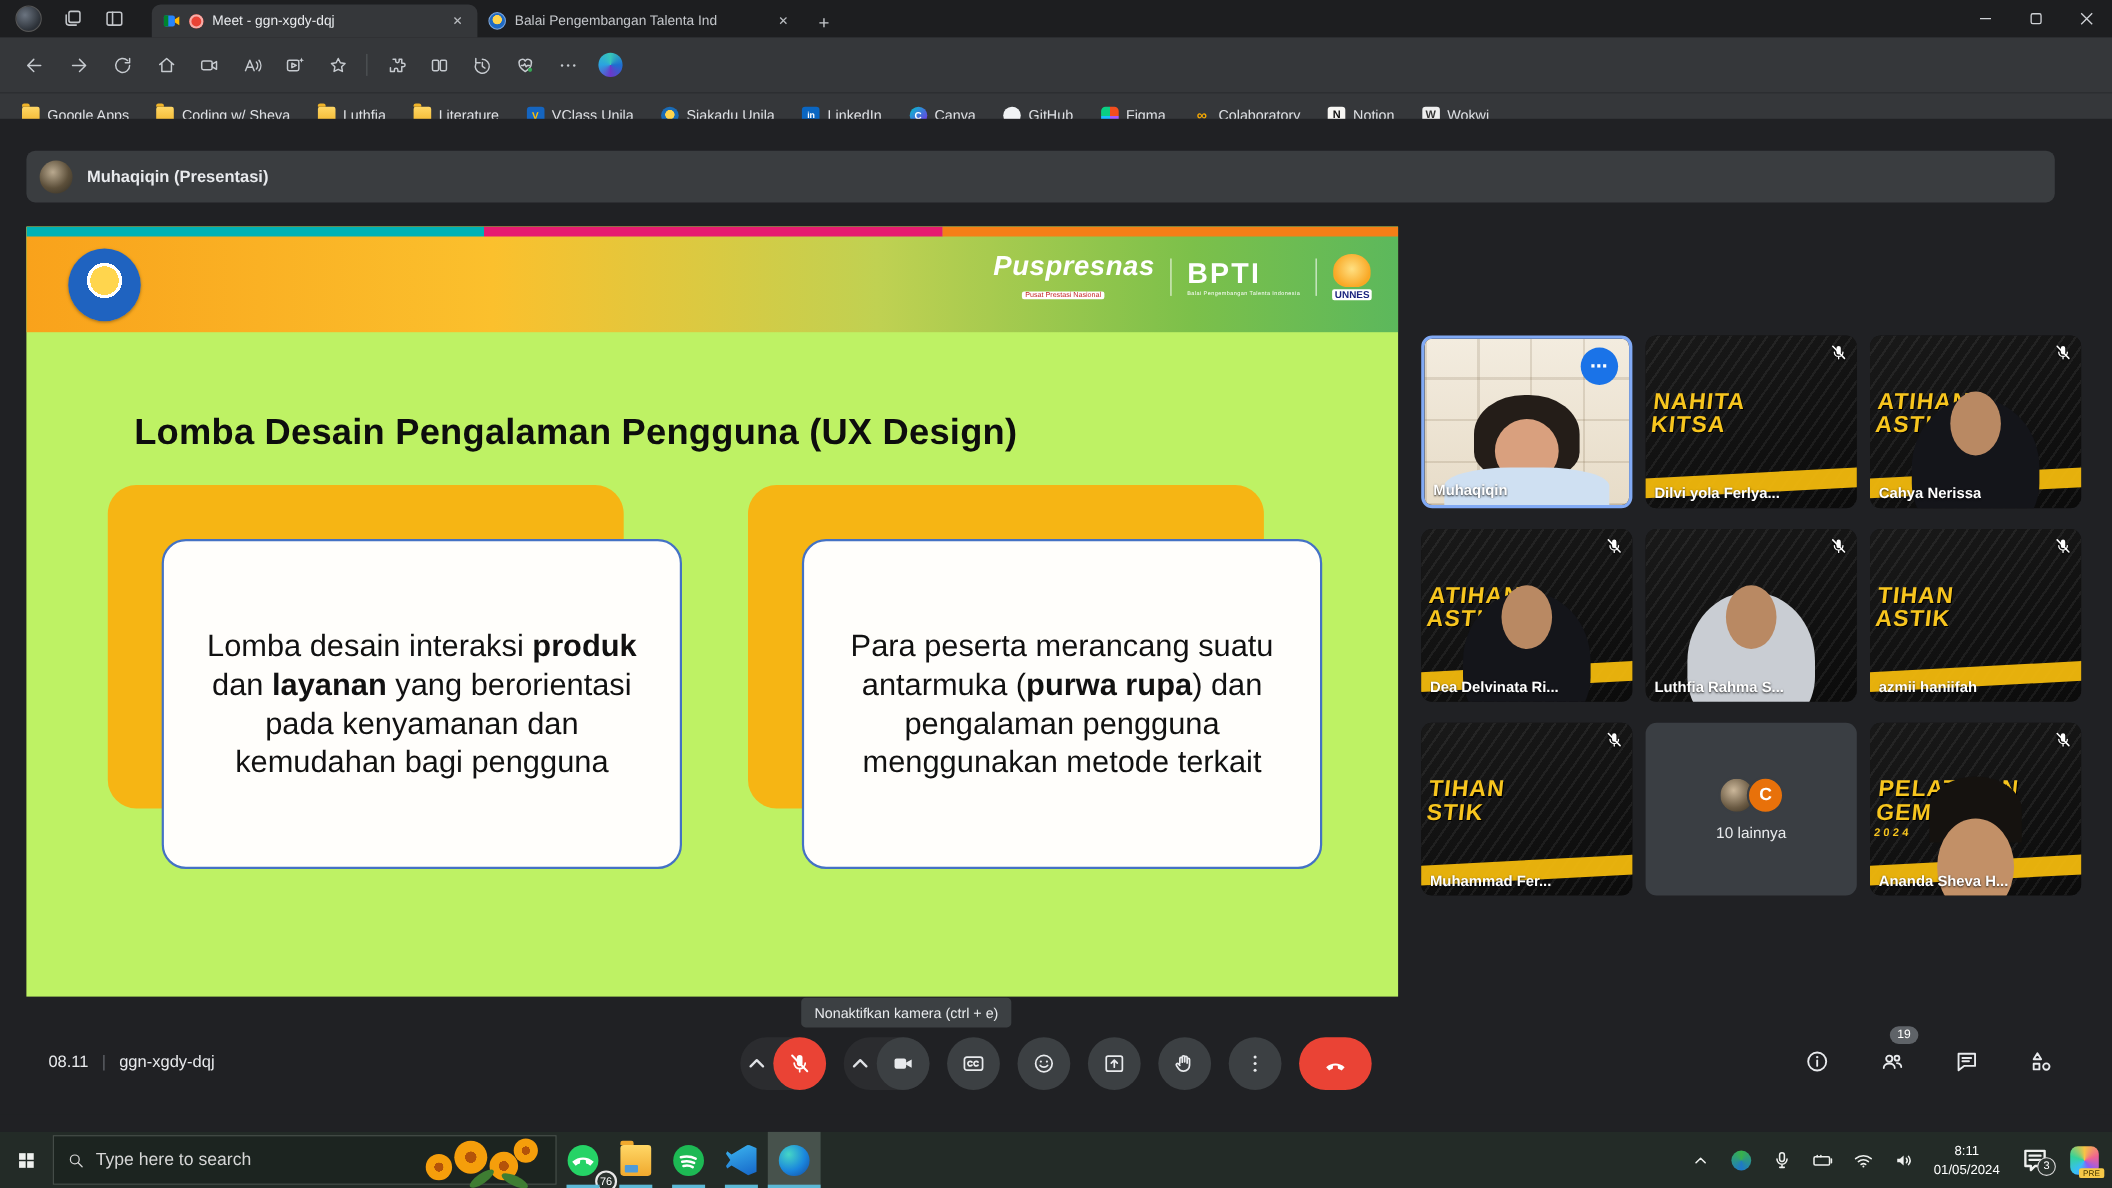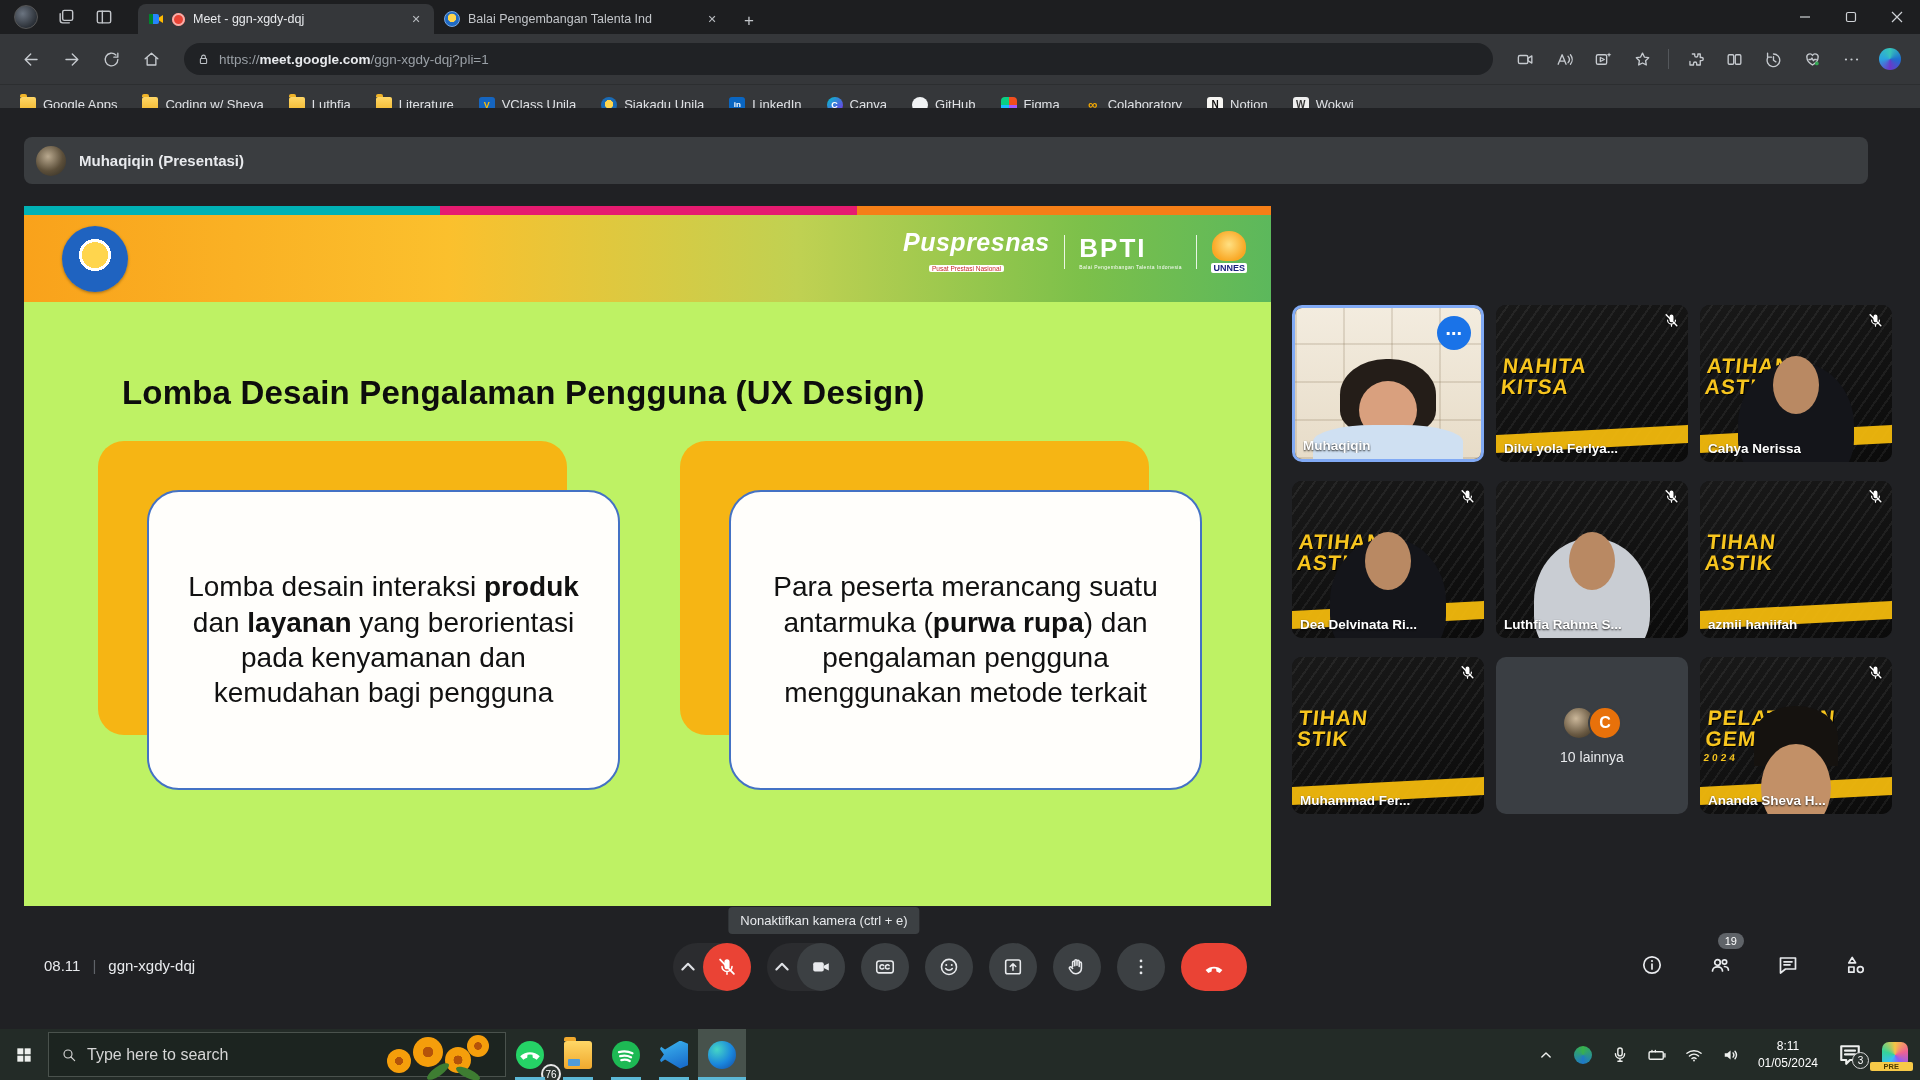--- a/index.html
+++ b/index.html
@@ -90,21 +90,21 @@
   .pusp .sub{font-size:6.5px;color:#c62828;background:#fff;display:inline-block;padding:0 3px;border-radius:2px;margin-left:26px;}
   .logo-div{width:1.5px;height:34px;background:rgba(255,255,255,.85);}
   .bpti .main{font-size:26px;font-weight:800;letter-spacing:2px;}
   .bpti .sub{display:block;font-size:5px;letter-spacing:.4px;}
   .unnes{text-align:center;}
   .unnes .emblem{width:34px;height:30px;margin:0 auto;border-radius:50% 50% 40% 40%;
     background:radial-gradient(circle at 50% 45%,#ffe082,#f9a825 70%);}
   .unnes .txt{font-size:9px;font-weight:800;color:#1a237e;background:#fff;padding:0 2px;border-radius:2px;margin-top:2px;}
   .s-title{position:absolute;left:98px;top:168px;font-size:33px;font-weight:800;color:#0d0d0d;letter-spacing:.2px;}
   .card-back{position:absolute;width:469px;height:294px;border-radius:26px;background:#f6b514;}
-  .card{position:absolute;width:473px;height:300px;border-radius:32px;background:#fffefb;
+  .card{position:absolute;width:473px;height:300px;border-radius:22px;background:#fffefb;
     border:2px solid #4472c4;display:flex;align-items:center;justify-content:center;
     padding:10px 26px;text-align:center;font-size:28px;line-height:1.26;color:#111;}
   .card b{font-weight:800;}
   .cb1{left:74px;top:235px;} .c1{left:123px;top:284px;}
   .cb2{left:656px;top:235px;} .c2{left:705px;top:284px;}
 
   
   .pgrid{position:absolute;left:1292px;top:197px;display:grid;
     grid-template-columns:repeat(3,192px);grid-auto-rows:157px;gap:19px 12px;}
   .t{position:relative;border-radius:10px;overflow:hidden;background:#101010;}
@@ -215,21 +215,21 @@
   .idm{width:18px;height:18px;border-radius:50%;background:conic-gradient(#38b24a,#1e78c8,#38b24a);}
   .tk-clock{text-align:center;font-size:12px;line-height:1.35;color:#fff;}
   .tk-notif{position:relative;width:30px;height:30px;display:flex;align-items:center;justify-content:center;color:#eef0ee;}
   .tk-notif svg{width:19px;height:19px;}
   .notif-badge{position:absolute;right:-4px;bottom:1px;width:17px;height:17px;border-radius:50%;
     border:1.5px solid #d9d9d9;background:#2b332f;color:#fff;font-size:10px;display:flex;
     align-items:center;justify-content:center;}
   .copilot-ic{position:relative;width:26px;height:26px;border-radius:7px;
     background:conic-gradient(#f6c445,#ef6292,#8b5cf6,#38bdf8,#34d399,#f6c445);}
   .pre-tag{position:absolute;right:-5px;bottom:-3px;background:#f7c948;color:#4b3a00;
-    font-size:7.5px;font-weight:700;padding:0 14px;border-radius:2px;}
+    font-size:7.5px;font-weight:400;padding:0 4px;border-radius:2px;}
 </style>
 </head>
 <body>
 
 <div class="window">
 
   <div class="titlebar">
     <div class="tb-left">
       <div class="avatar-sm"></div>
       <span class="tb-ic"><svg viewBox="0 0 24 24" fill="none" stroke="currentColor" stroke-width="1.7" stroke-linecap="round" stroke-linejoin="round" style="width:100%;height:100%">
@@ -302,27 +302,20 @@
           </span>
         </span>
         <span class="nav-ic">
           <span style="display: inline-flex; width: 19px; height: 19px;">
             <svg viewBox="0 0 24 24" fill="none" stroke="currentColor" stroke-width="1.7" stroke-linecap="round" stroke-linejoin="round" style="width:100%;height:100%">
               <path d="M4 11l8-7 8 7M6.5 9.5V19h11V9.5"></path>
             </svg>
           </span>
         </span>
       </span>
-    <div class="addressbar">
-      <span class="lock"><svg viewBox="0 0 24 24" fill="none" stroke="currentColor" stroke-width="1.7" stroke-linecap="round" stroke-linejoin="round" style="width:100%;height:100%">
-            <rect x="7" y="10.5" width="10" height="8" rx="1.5"></rect>
-            <path d="M9 10.5V8a3 3 0 0 1 6 0v2.5"></path>
-          </svg></span>
-      <span class="url"><span>https://</span><b>meet.google.com</b><span>/ggn-xgdy-dqj?pli=1</span></span>
-    </div>
     <span class="page-ics" id="page-icons">
         <span class="t-ic">
           <span style="display: inline-flex; width: 19px; height: 19px;">
             <svg viewBox="0 0 24 24" fill="none" stroke="currentColor" stroke-width="1.7" stroke-linecap="round" stroke-linejoin="round" style="width:100%;height:100%">
               <rect x="3" y="7" width="12" height="10" rx="2"></rect>
               <path d="M15 10.5l5-3v9l-5-3z"></path>
             </svg>
           </span>
         </span>
         <span class="t-ic">

